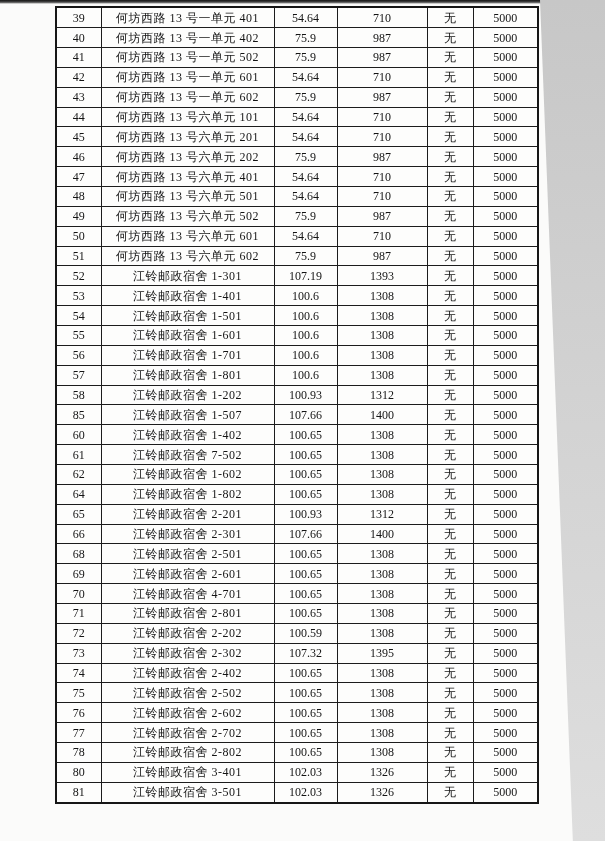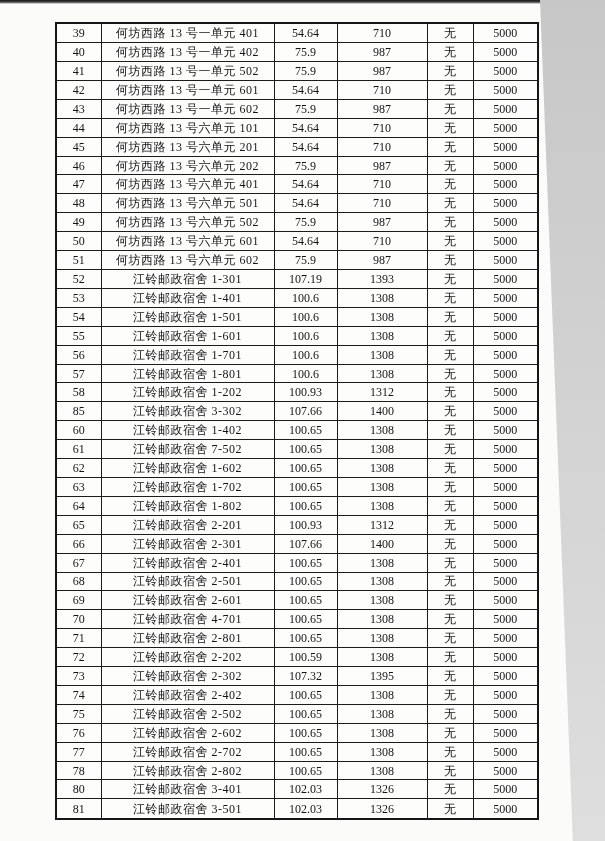--- a/index.html
+++ b/index.html
@@ -33,21 +33,21 @@
     top: 0;
     left: 538px;
     width: 67px;
     height: 841px;
     background: linear-gradient(180deg, #c7c7c7 0%, #d4d4d4 55%, #dedede 100%);
     clip-path: polygon(3% 0%, 100% 0%, 100% 100%, 52% 100%);
   }
   table.doc-table {
     position: absolute;
     left: 55px;
-    top: 22px;
+    top: 6px;
     width: 482px;
     height: 798px;
     border-collapse: collapse;
     table-layout: fixed;
     background: #fdfdfc;
     border: 2.2px solid #161616;
   }
   table.doc-table td {
     border: 1.6px solid #1c1c1c;
     text-align: center;
@@ -234,21 +234,21 @@
         <tr>
           <td class="c0">58</td>
           <td class="c1">江铃邮政宿舍 1-202</td>
           <td class="c2">100.93</td>
           <td class="c3">1312</td>
           <td class="c4">无</td>
           <td class="c5">5000</td>
         </tr>
         <tr>
           <td class="c0">85</td>
-          <td class="c1">江铃邮政宿舍 3-302</td>
+          <td class="c1">江铃邮政宿舍 1-507</td>
           <td class="c2">107.66</td>
           <td class="c3">1400</td>
           <td class="c4">无</td>
           <td class="c5">5000</td>
         </tr>
         <tr>
           <td class="c0">60</td>
           <td class="c1">江铃邮政宿舍 1-402</td>
           <td class="c2">100.65</td>
           <td class="c3">1308</td>
@@ -259,28 +259,20 @@
           <td class="c0">61</td>
           <td class="c1">江铃邮政宿舍 7-502</td>
           <td class="c2">100.65</td>
           <td class="c3">1308</td>
           <td class="c4">无</td>
           <td class="c5">5000</td>
         </tr>
         <tr>
           <td class="c0">62</td>
           <td class="c1">江铃邮政宿舍 1-602</td>
-          <td class="c2">100.65</td>
-          <td class="c3">1308</td>
-          <td class="c4">无</td>
-          <td class="c5">5000</td>
-        </tr>
-        <tr>
-          <td class="c0">63</td>
-          <td class="c1">江铃邮政宿舍 1-702</td>
           <td class="c2">100.65</td>
           <td class="c3">1308</td>
           <td class="c4">无</td>
           <td class="c5">5000</td>
         </tr>
         <tr>
           <td class="c0">64</td>
           <td class="c1">江铃邮政宿舍 1-802</td>
           <td class="c2">100.65</td>
           <td class="c3">1308</td>
@@ -293,28 +285,20 @@
           <td class="c2">100.93</td>
           <td class="c3">1312</td>
           <td class="c4">无</td>
           <td class="c5">5000</td>
         </tr>
         <tr>
           <td class="c0">66</td>
           <td class="c1">江铃邮政宿舍 2-301</td>
           <td class="c2">107.66</td>
           <td class="c3">1400</td>
-          <td class="c4">无</td>
-          <td class="c5">5000</td>
-        </tr>
-        <tr>
-          <td class="c0">67</td>
-          <td class="c1">江铃邮政宿舍 2-401</td>
-          <td class="c2">100.65</td>
-          <td class="c3">1308</td>
           <td class="c4">无</td>
           <td class="c5">5000</td>
         </tr>
         <tr>
           <td class="c0">68</td>
           <td class="c1">江铃邮政宿舍 2-501</td>
           <td class="c2">100.65</td>
           <td class="c3">1308</td>
           <td class="c4">无</td>
           <td class="c5">5000</td>

